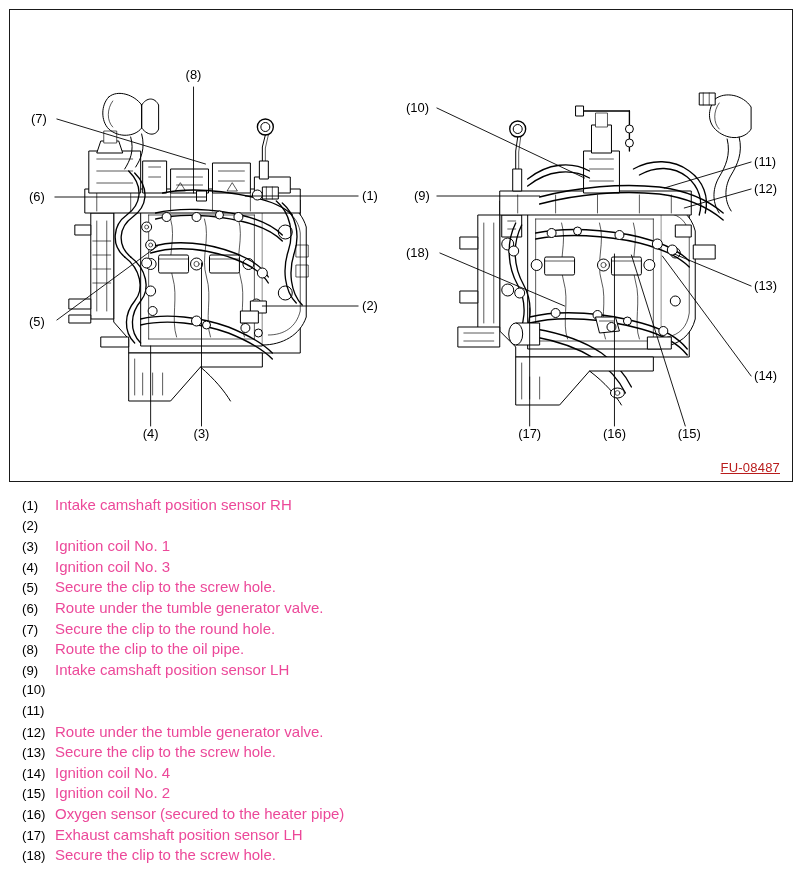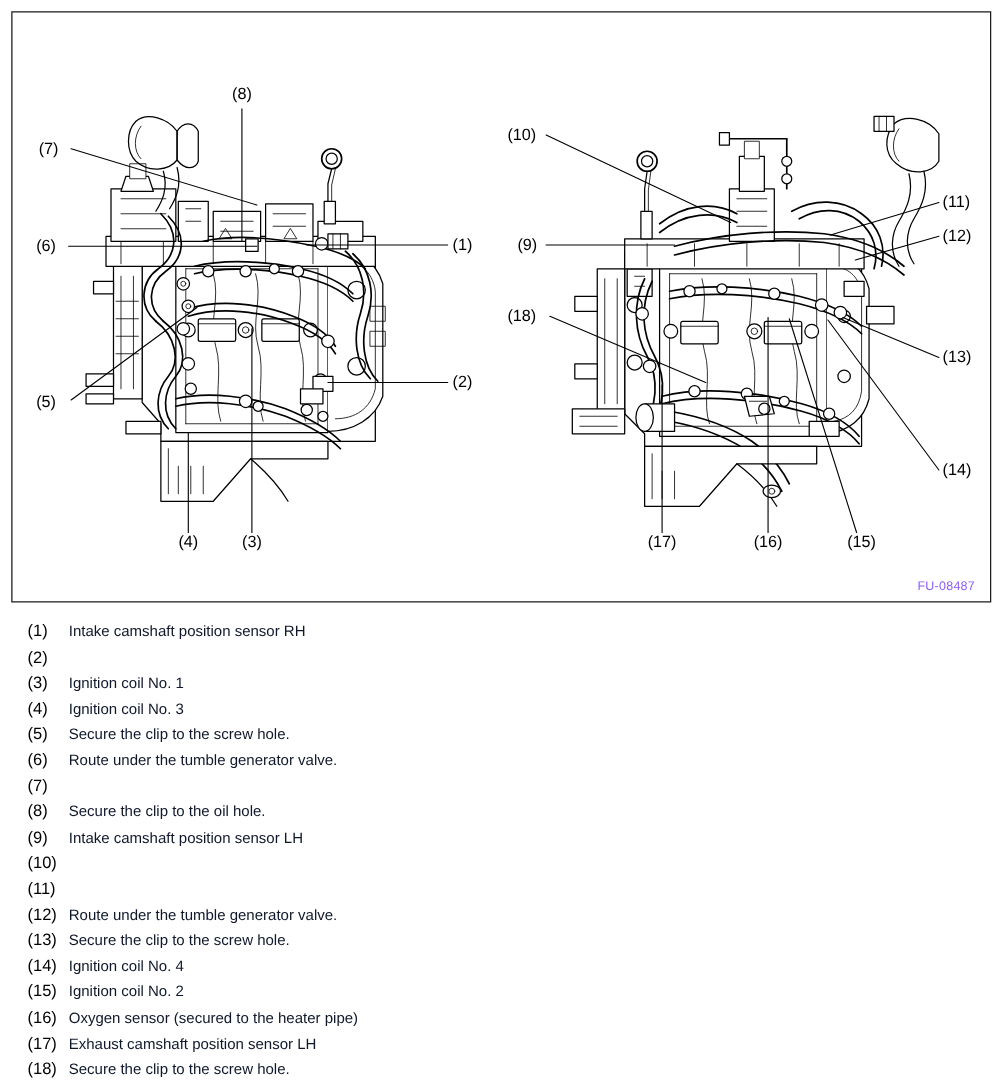--- a/index.html
+++ b/index.html
@@ -42,24 +42,25 @@
     top: 0;
     width: 100%;
     height: 100%;
     display: block;
   }
 
   .figure-id {
     position: absolute;
     right: 12px;
     bottom: 6px;
-    font-size: 10px;
+    font-size: 13px;
     letter-spacing: 0.2px;
-    color: #8b5cf6;
+    color: #b91c1c;
     white-space: nowrap;
+    text-decoration: underline;
   }
 
   
   .legend {
     position: absolute;
     left: 9px;
     top: 495px;
     width: 784px;
   }
 
@@ -73,23 +74,23 @@
   .legend-num {
     width: 46px;
     padding-left: 13px;
     box-sizing: border-box;
     font-size: 13.2px;
     white-space: nowrap;
     color: #000;
   }
 
   .legend-text {
-    font-size: 12px;
+    font-size: 15px;
     white-space: nowrap;
-    color: #0f172a;
+    color: #ec4899;
   }
 
   
   .dg { fill: none; stroke: #000000; stroke-width: 1; stroke-linecap: round; stroke-linejoin: round; }
   .dg-thin { fill: none; stroke: #000000; stroke-width: 0.65; stroke-linecap: round; stroke-linejoin: round; }
   .dg-med { fill: none; stroke: #000000; stroke-width: 1.35; stroke-linecap: round; stroke-linejoin: round; }
   .dg-fillw { fill: #ffffff; stroke: #000000; stroke-width: 1; stroke-linejoin: round; }
   .dg-fillw-thin { fill: #ffffff; stroke: #000000; stroke-width: 0.65; stroke-linejoin: round; }
   .leader { fill: none; stroke: #000000; stroke-width: 0.9; stroke-linecap: round; }
   .calloutText {
@@ -431,24 +432,25 @@
       <div class="legend-row">
         <div class="legend-num">(5)</div>
         <div class="legend-text">Secure the clip to the screw hole.</div>
       </div>
       <div class="legend-row">
         <div class="legend-num">(6)</div>
         <div class="legend-text">Route under the tumble generator valve.</div>
       </div>
       <div class="legend-row">
         <div class="legend-num">(7)</div>
+        <div class="legend-text">Secure the clip to the round hole.</div>
       </div>
       <div class="legend-row">
         <div class="legend-num">(8)</div>
-        <div class="legend-text">Secure the clip to the oil hole.</div>
+        <div class="legend-text">Route the clip to the oil pipe.</div>
       </div>
       <div class="legend-row">
         <div class="legend-num">(9)</div>
         <div class="legend-text">Intake camshaft position sensor LH</div>
       </div>
       <div class="legend-row">
         <div class="legend-num">(10)</div>
       </div>
       <div class="legend-row">
         <div class="legend-num">(11)</div>

